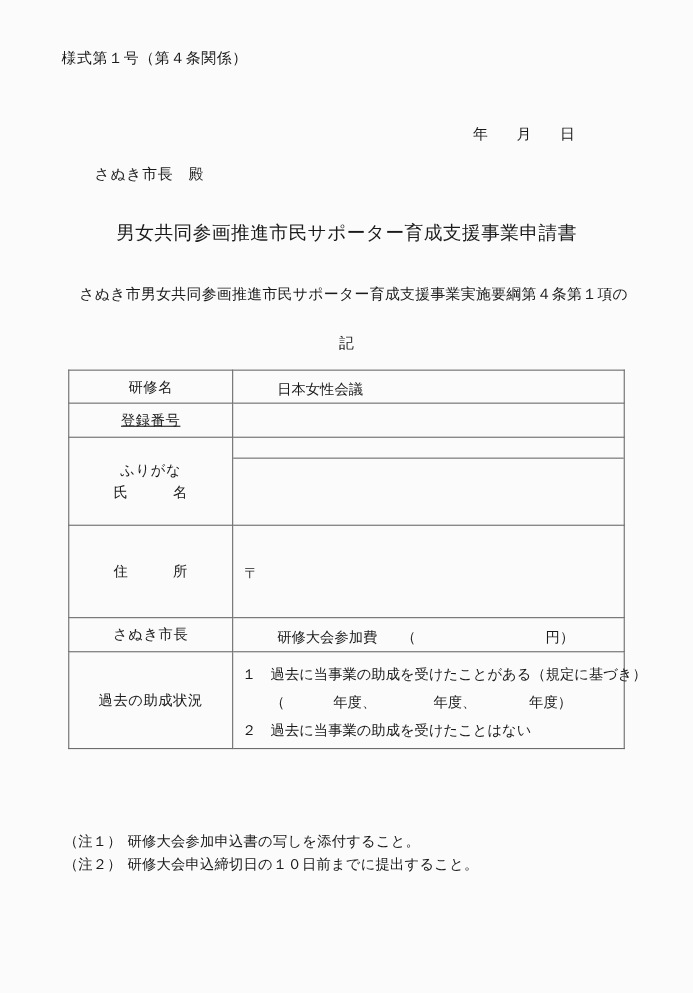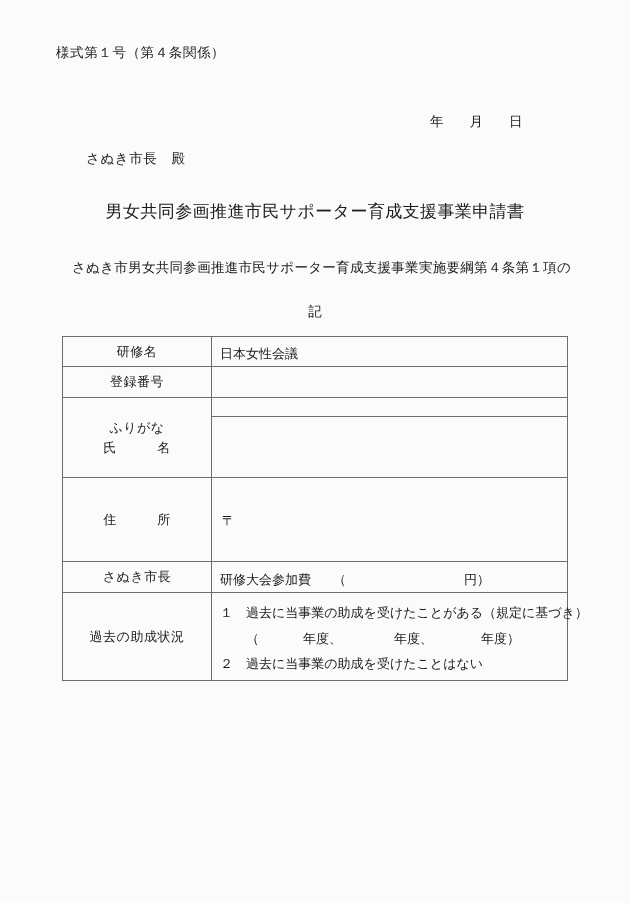--- a/index.html
+++ b/index.html
@@ -110,29 +110,30 @@
     white-space: nowrap;
   }
   .value-cell {
     padding-left: 8px !important;
     text-align: left;
     vertical-align: top;
   }
   .value-inner {
     padding-top: 5px;
     line-height: 1.5;
+    margin-left: 32px;
   }
   .sp-wide {
     display: inline-block;
     width: 22px;
   }
 
   
   .r-kenshu { height: 30px; font-family: Liberation Serif, serif; }
-  .r-touroku { height: 31px; }
+  .r-touroku { height: 31px; text-decoration: underline; }
   .r-name { height: 80px; }
   .r-addr { height: 84px; }
   .r-renraku { height: 30px; }
   .r-josei { height: 31px; }
   .r-kako { height: 88px; }
 
   
   .split-cell {
     padding: 0 !important;
     vertical-align: top;
@@ -267,15 +268,17 @@
             <div><span class="num">１</span><span>過去に当事業の助成を受けたことがある（規定に基づき）</span></div>
             <div><span class="par-indent"></span><span>（</span><span class="paren-pad"></span><span>年度、</span><span class="yr-gap"></span><span>年度、</span><span class="yr-gap2"></span><span>年度）</span></div>
             <div><span class="num">２</span><span>過去に当事業の助成を受けたことはない</span></div>
           </div>
         </td>
       </tr>
     </tbody>
   </table>
 
   <div class="notes">
+    <div><span class="note-label">（注１）</span><span>研修大会参加申込書の写しを添付すること。</span></div>
+    <div><span class="note-label">（注２）</span><span>研修大会申込締切日の１０日前までに提出すること。</span></div>
   </div>
 
 </div>
 
 </body></html>

